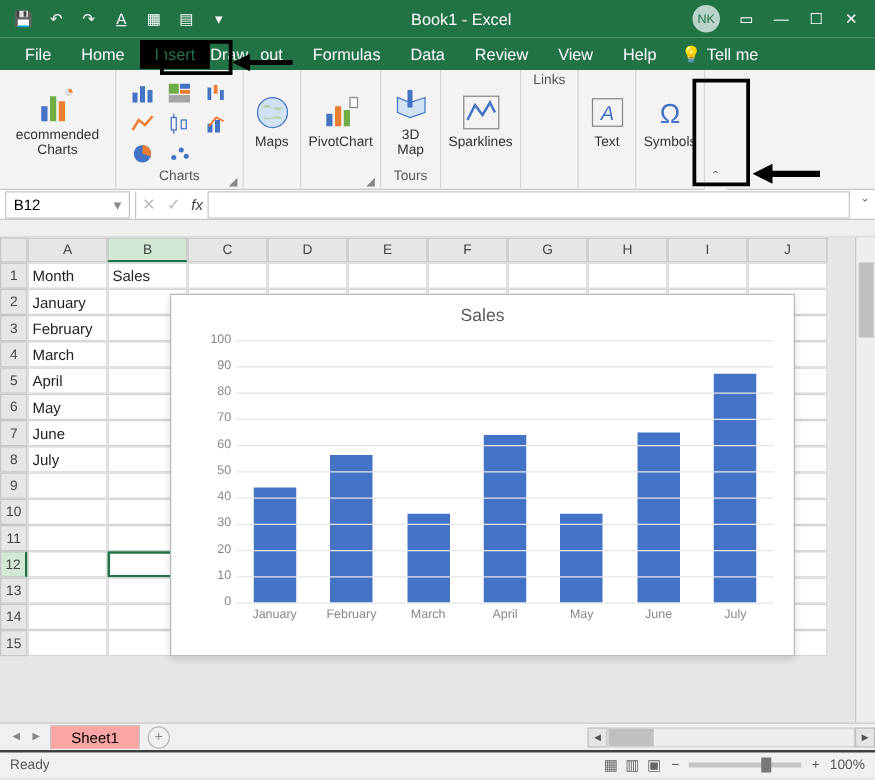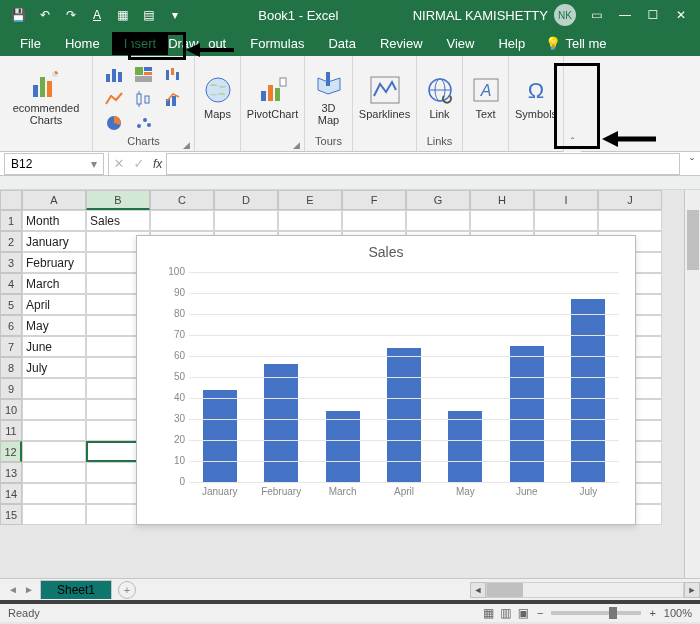--- a/index.html
+++ b/index.html
@@ -47,27 +47,27 @@
   .vthumb { position: absolute; top: 20px; left: 2px; width: 12px; height: 60px; background: #c0c0c0; }
   .chart-box { position: absolute; left: 114px; top: 45px; width: 500px; height: 290px; background: #fff; border: 1px solid #bbb; box-shadow: 0 2px 6px rgba(0,0,0,.15); }
   .chart-title { text-align: center; font-size: 14px; color: #595959; margin-top: 8px; }
   .plot { position: absolute; left: 52px; top: 36px; width: 430px; height: 210px; }
   .yaxis-tick { position: absolute; left: 20px; font-size: 10px; color: #888; width: 28px; text-align: right; }
   .gridline { position: absolute; left: 52px; width: 430px; height: 0; border-top: 1px solid #e6e6e6; }
   .bar { position: absolute; bottom: 0; width: 34px; background: #4472C4; }
   .xcat { position: absolute; font-size: 10px; color: #888; width: 50px; text-align: center; }
   .sheet-tabs { height: 22px; background: #f0f0f0; border-top: 1px solid #c6c6c6; display: flex; align-items: center; padding-left: 40px; position: relative; }
   .sheet-tabs .navtri { position: absolute; left: 8px; font-size: 10px; color: #888; display:flex; gap:6px;}
-  .stab { border: 1px solid #c6c6c6; border-bottom: none; background: #0f766e; padding: 2px 16px; font-size: 12px; }
+  .stab { border: 1px solid #c6c6c6; border-bottom: none; background: #fca5a5; padding: 2px 16px; font-size: 12px; }
   .addsheet { width: 18px; height: 18px; margin-left: 6px; border-radius: 50%; border: 1px solid #bbb; display: flex; align-items: center; justify-content: center; color: #888; font-size: 11px; }
   .hscroll { margin-left: auto; display: flex; align-items: center; width: 230px; height: 16px; }
   .harrow { width: 16px; height: 16px; background: #e4e4e4; border:1px solid #c0c0c0; display:flex;align-items:center;justify-content:center;font-size:9px;color:#555;}
   .htrack { flex: 1; height: 16px; background: #eee; position: relative; border:1px solid #d0d0d0;}
   .hthumb { position: absolute; left: 0; top: 0; height: 100%; width: 36px; background: #c0c0c0; }
-  .status-bar { height: 22px; background: #f0f0f0; border-top: 4px solid #404040; display: flex; align-items: center; padding: 0 8px; font-size: 11px; color: #555; gap: 10px; }
+  .status-bar { height: 22px; background: #f0f0f0; border-top: 2px solid #404040; display: flex; align-items: center; padding: 0 8px; font-size: 11px; color: #555; gap: 10px; }
   .zoom-ctrl { margin-left: auto; display: flex; align-items: center; gap: 8px; }
   .views { display: flex; gap: 6px; font-size: 12px; color: #666; }
   .slider { width: 90px; height: 4px; background: #c6c6c6; position: relative; }
   .slider .knob { position: absolute; width: 8px; height: 12px; background: #777; top: -4px; left: 58px; }
   .annot { position: absolute; border: 3px solid #000; pointer-events: none; }
   .arrow { position: absolute; pointer-events: none; }
   .dlg { font-size: 9px; color: #888; position: absolute; right: 4px; bottom: 1px; }
 </style>
 </head>
 <body>
@@ -77,21 +77,20 @@
     <span class="ic">💾</span>
     <span class="ic">↶</span>
     <span class="ic">↷</span>
     <span class="ic" style="text-decoration:underline">A</span>
     <span class="ic">▦</span>
     <span class="ic">▤</span>
     <span class="ic">▾</span>
   </div>
   <div class="title-center">Book1 - Excel</div>
   <div class="title-user">
-    <span>NIRMAL KAMISHETTY</span>
     <span class="avatar">NK</span>
   </div>
   <div class="title-ctrl">
     <span class="ic">▭</span>
     <span class="ic">—</span>
     <span class="ic">☐</span>
     <span class="ic">✕</span>
   </div>
 </div>
 
@@ -252,33 +251,20 @@
               <rect x="1" y="1" width="28" height="26" fill="none" stroke="#888"></rect>
               <polyline points="4,20 10,8 16,16 22,6 26,14" fill="none" stroke="#4472C4" stroke-width="2"></polyline>
             </svg>
           </span>
           <span>Sparklines</span>
         </div>
       </div>
     <div class="rgroup-label"></div>
   </div>
   <div class="rgroup" style="width:46px">
-    <div class="rgroup-body">
-        <div class="big-btn">
-          <span class="bic">
-            <svg width="30" height="28">
-              <circle cx="15" cy="14" r="11" fill="none" stroke="#4472C4" stroke-width="1.5"></circle>
-              <ellipse cx="15" cy="14" rx="5" ry="11" fill="none" stroke="#4472C4"></ellipse>
-              <line x1="4" y1="14" x2="26" y2="14" stroke="#4472C4"></line>
-              <path d="M19 20 a4 4 0 1 0 6 0" fill="none" stroke="#555" stroke-width="2"></path>
-            </svg>
-          </span>
-          <span>Link</span>
-        </div>
-      </div>
     <div class="rgroup-label">Links</div>
   </div>
   <div class="rgroup" style="width:46px">
     <div class="rgroup-body">
         <div class="big-btn">
           <span class="bic">
             <svg width="30" height="28">
               <rect x="3" y="3" width="24" height="22" fill="none" stroke="#888"></rect>
               <text x="15" y="20" font-size="16" font-style="italic" text-anchor="middle" fill="#4472C4" font-family="serif">A</text>
             </svg>

